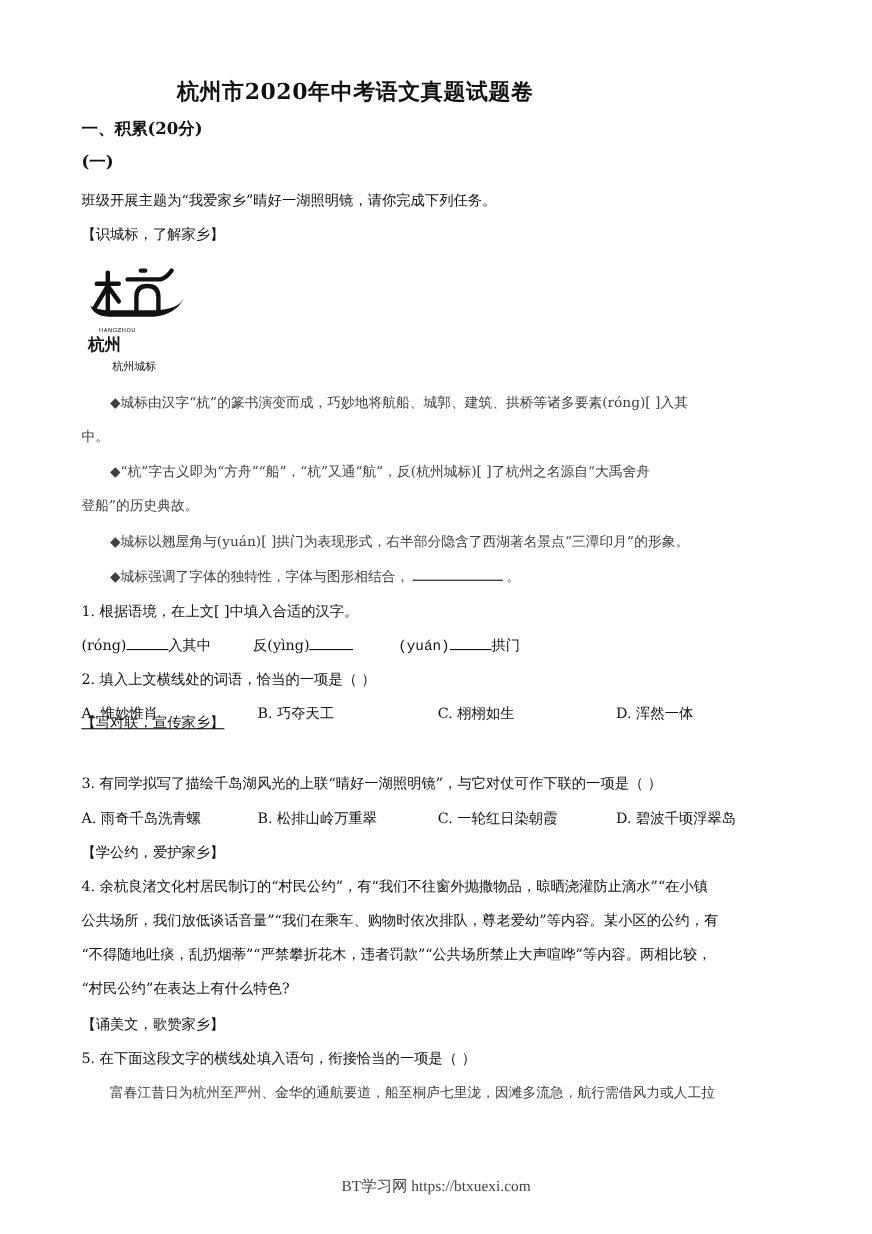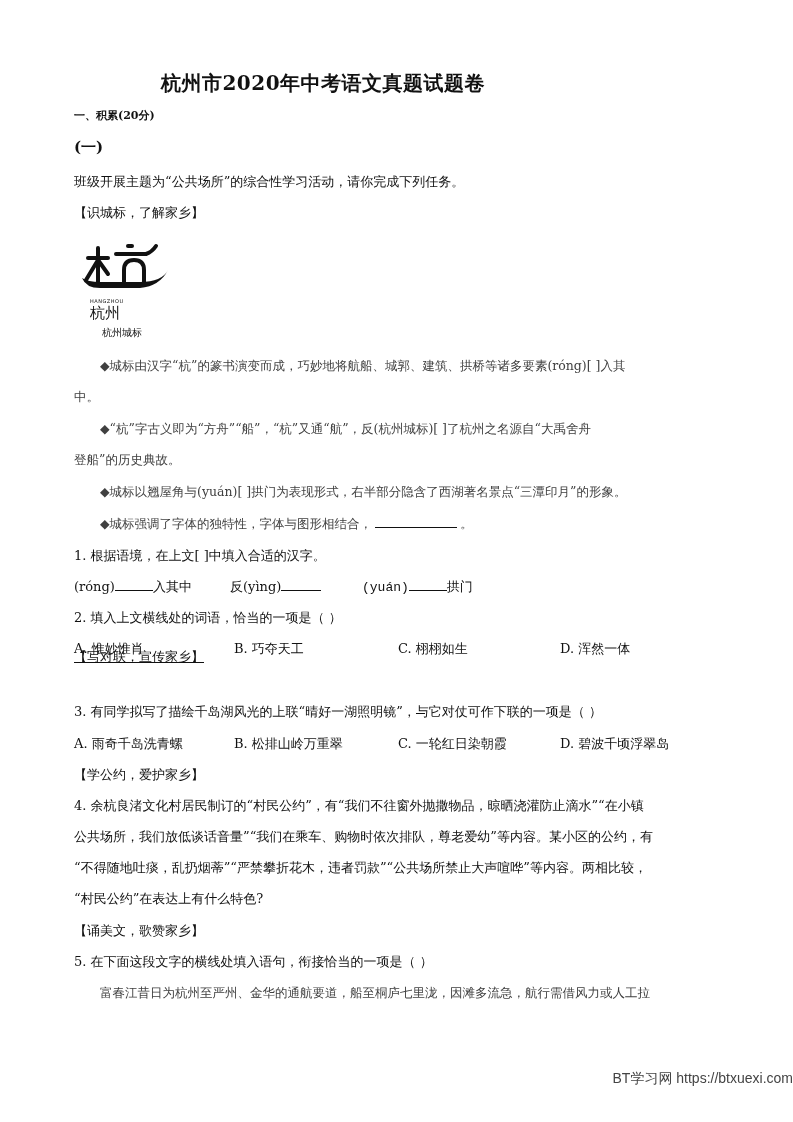--- a/index.html
+++ b/index.html
@@ -1,55 +1,55 @@
 <!DOCTYPE html>
 <html><head>
 <meta charset="utf-8">
 <style>
   html, body { margin:0; padding:0; background:#fff; }
   body { width:793px; height:1122px; position:relative; overflow:hidden;
          font-family:"DejaVu Serif","Liberation Serif",serif; color:#111; }
   .abs { position:absolute; white-space:nowrap; }
   .title { left:0; width:646px; top:70px; text-align:center; font-size:20px; font-weight:bold; letter-spacing:0.5px; }
-  .h1 { left:74px; top:108px; font-size:11px; font-weight:bold; }
+  .h1 { left:74px; top:108px; font-size:15px; font-weight:bold; }
   .h2 { left:74px; top:138px; font-size:15px; font-weight:bold; }
   .p { font-size:13px; }
   .serif-small { font-family:"DejaVu Serif","Liberation Serif",serif; font-size:12.5px; color:#404040; }
   .blank { display:inline-block; border-bottom:1px solid #111; height:12px; vertical-align:baseline; }
   .logo { left:80px; top:240px; width:90px; height:100px; }
-  .footer { left:0; width:793px; top:1070px; text-align:right; font-size:14px; color:#444;
-            font-family:Liberation Sans, sans-serif; }
+  .footer { left:0; width:793px; top:1070px; text-align:center; font-size:14px; color:#444;
+            font-family:Liberation Serif, serif; }
   .opt { position:absolute; font-size:13px; }
 </style>
 </head>
 <body>
 
 <div>
 
   <div class="abs title">杭州市2020年中考语文真题试题卷</div>
   <div class="abs h1">一、积累(20分)</div>
   <div class="abs h2">(一)</div>
-  <div class="abs p" style="left:74px;top:173px;">班级开展主题为“公共场所”的综合性学习活动，请你完成下列任务。</div>
+  <div class="abs p" style="left:74px;top:173px;">班级开展主题为“我爱家乡”晴好一湖照明镜，请你完成下列任务。</div>
   <div class="abs p" style="left:74px;top:204px;">【识城标，了解家乡】</div>
 
   <div class="abs logo">
     <svg width="90" height="62" viewBox="0 0 90 62">
       <g fill="none" stroke="#111" stroke-width="4" stroke-linecap="round">
         <path d="M8 18 H28"></path>
         <path d="M18 8 V44"></path>
         <path d="M18 20 L6 40"></path>
         <path d="M18 20 L28 34"></path>
         <path d="M48 6 L52 6"></path>
         <path d="M36 14 H66 Q72 12 76 6"></path>
         <path d="M44 44 V30 Q44 20 54 20 Q64 20 64 30 V44"></path>
       </g>
       <path d="M2 38 Q6 48 20 48 H60 Q80 46 88 30 Q82 42 60 42 H20 Q8 42 2 38 Z" fill="#111"></path>
     </svg>
     <div style="position:absolute;left:10px;top:58px;font-size:5px;letter-spacing:0.5px;font-family:'DejaVu Sans',sans-serif;">HANGZHOU</div>
-    <div style="position:absolute;left:10px;top:64px;font-size:15px;font-weight:normal;">杭州</div>
+    <div style="position:absolute;left:0;top:64px;font-size:15px;font-weight:bold;">杭州</div>
     <div style="position:absolute;left:22px;top:86px;font-size:10px;">杭州城标</div>
   </div>
 
   <div class="abs serif-small" style="left:100px;top:358px;">◆城标由汉字“杭”的篆书演变而成，巧妙地将航船、城郭、建筑、拱桥等诸多要素(róng)[    ]入其</div>
   <div class="abs serif-small" style="left:74px;top:389px;">中。</div>
   <div class="abs serif-small" style="left:100px;top:421px;">◆“杭”字古义即为“方舟”“船”，“杭”又通“航”，反(杭州城标)[    ]了杭州之名源自“大禹舍舟</div>
   <div class="abs serif-small" style="left:74px;top:452px;">登船”的历史典故。</div>
   <div class="abs serif-small" style="left:100px;top:484px;">◆城标以翘屋角与(yuán)[    ]拱门为表现形式，右半部分隐含了西湖著名景点“三潭印月”的形象。</div>
   <div class="abs serif-small" style="left:100px;top:515px;">
     <span>◆城标强调了字体的独特性，字体与图形相结合，</span><span class="blank" style="width:82px;margin:0 3px;"></span><span>。</span>

